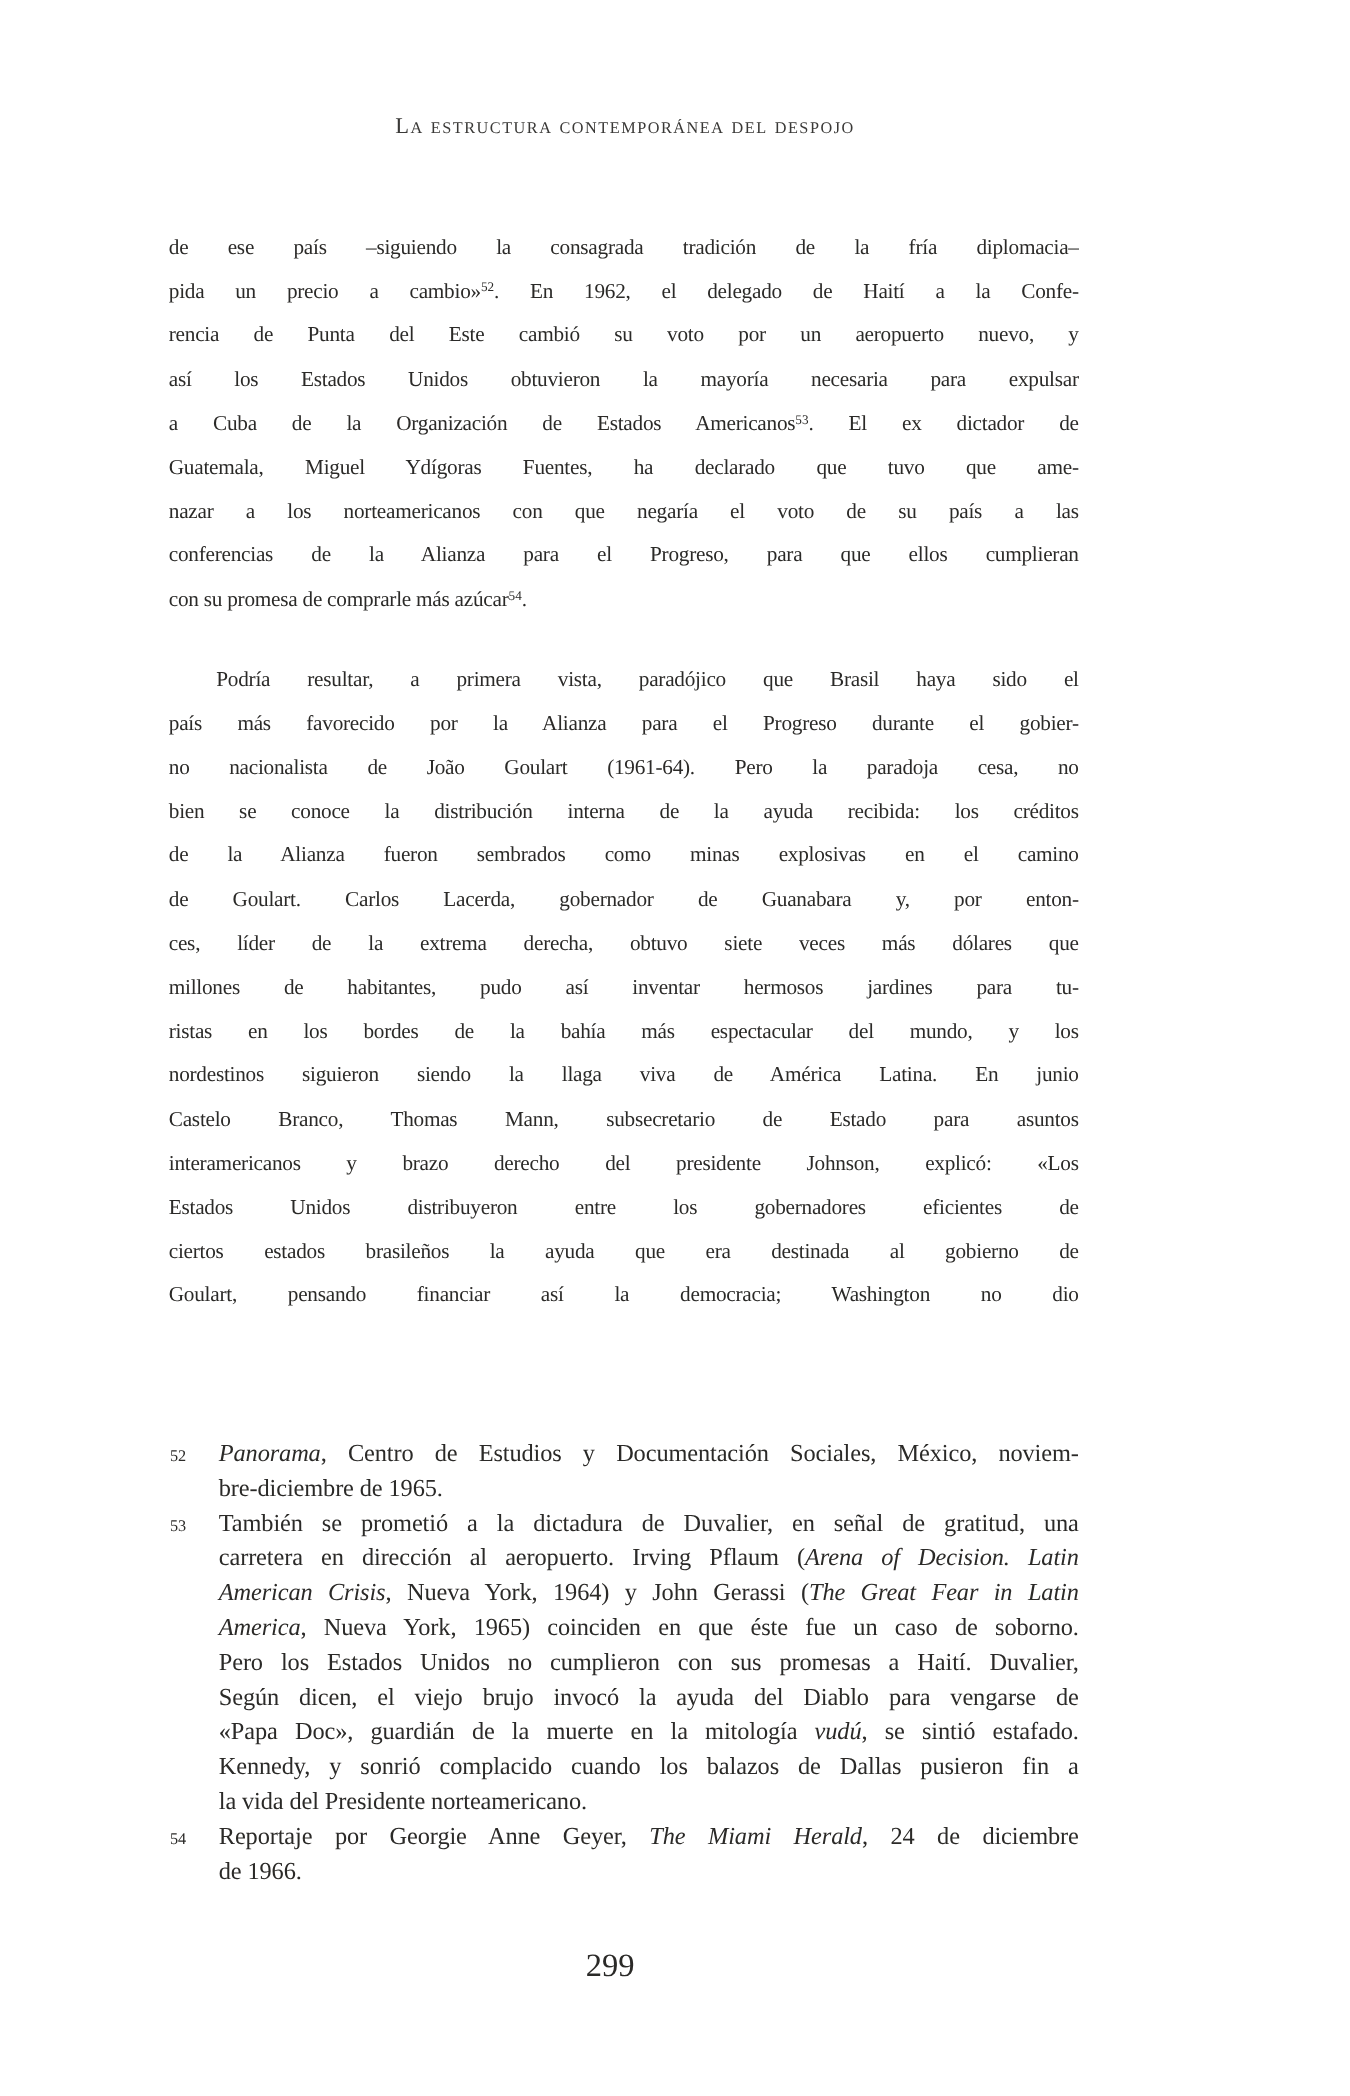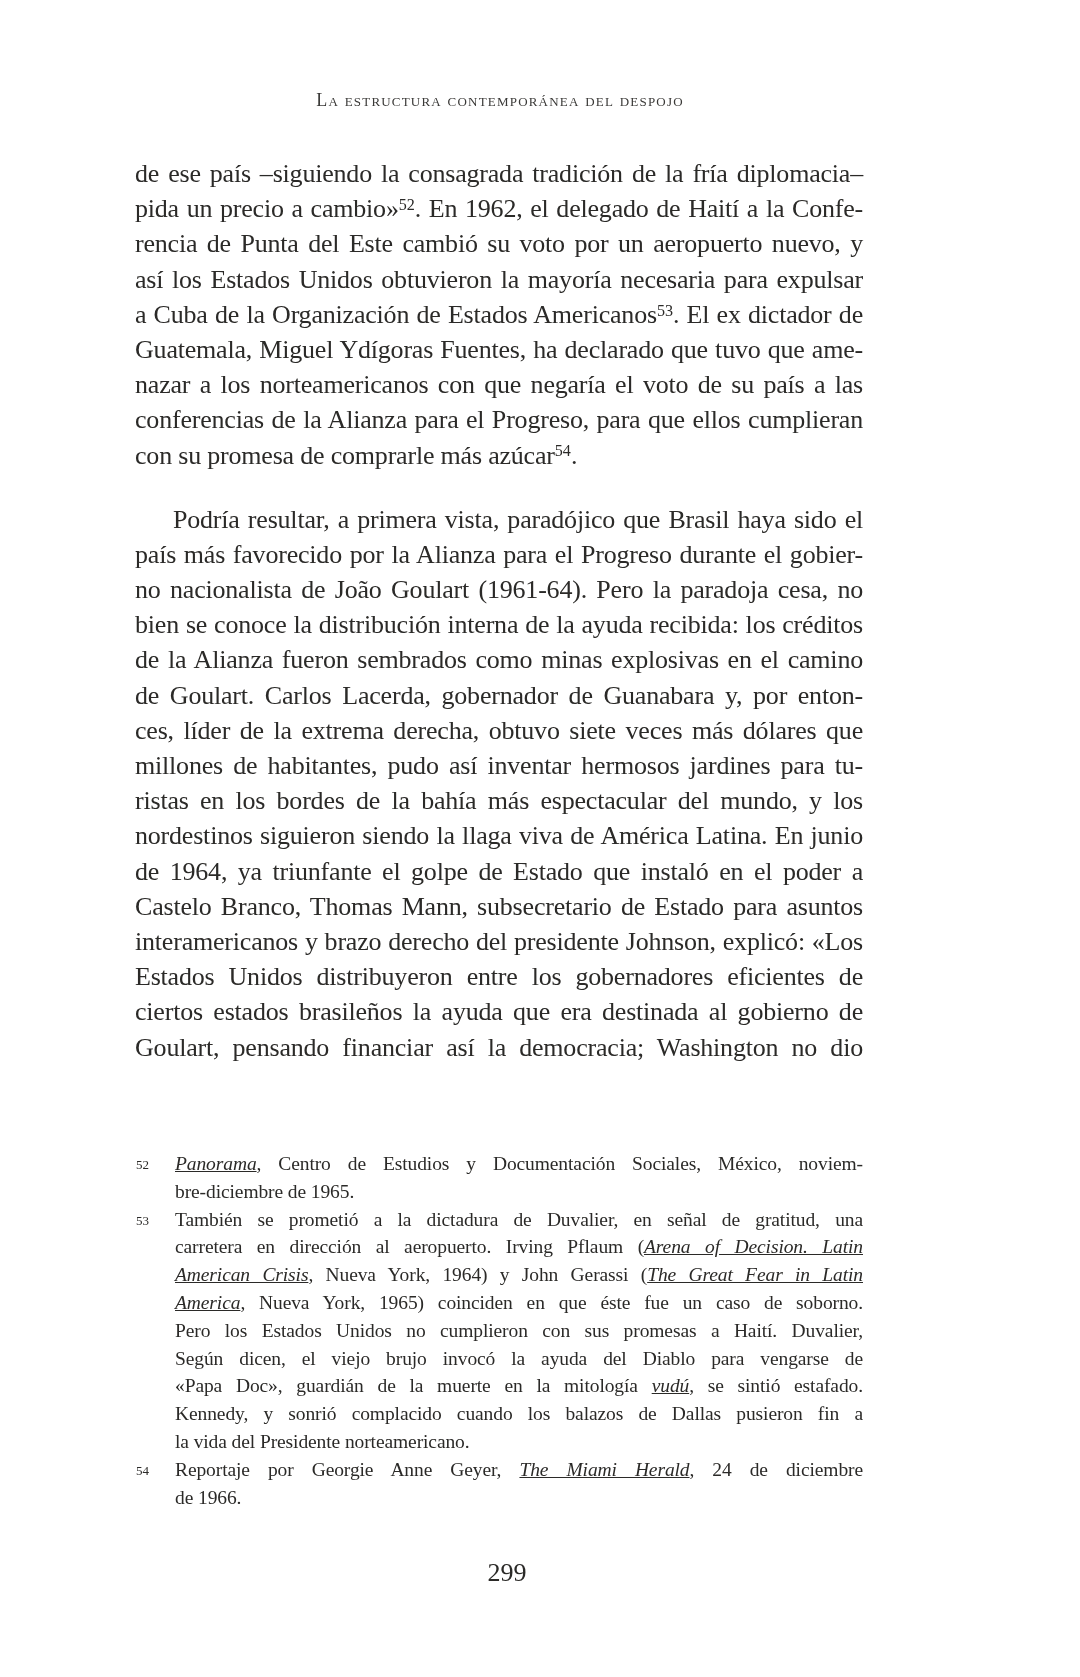--- a/index.html
+++ b/index.html
@@ -23,24 +23,24 @@
     width: 730px;
     text-align: center;
     font-size: 18px;
     font-variant: small-caps;
     letter-spacing: 1.2px;
     color: #3a3937;
     white-space: nowrap;
   }
   .body-text {
     position: absolute;
-    top: 156px;
+    top: 180px;
     left: 135px;
     width: 728px;
-    font-size: 26px;
+    font-size: 17px;
     line-height: 35.2px;
     letter-spacing: -0.2px;
     color: #2b2a28;
   }
   .tline {
     text-align: justify;
     text-align-last: justify;
     height: 35.2px;
     white-space: normal;
   }
@@ -82,26 +82,25 @@
     color: #2b2a28;
   }
   .sup {
     font-size: 0.62em;
     position: relative;
     top: -0.45em;
     letter-spacing: 0;
   }
   .it {
     font-style: italic;
-    text-decoration: underline;
   }
   .page-number {
     position: absolute;
     top: 1558px;
-    left: 142px;
+    left: 123px;
     width: 730px;
     text-align: center;
     font-size: 26px;
     color: #2b2a28;
   }
 </style>
 </head>
 <body>
 
 <div class="page">
@@ -120,21 +119,20 @@
       <div class="tline indent"><span>Podría resultar, a primera vista, paradójico que Brasil haya sido el</span></div>
       <div class="tline"><span>país más favorecido por la Alianza para el Progreso durante el gobier-</span></div>
       <div class="tline"><span>no nacionalista de João Goulart (1961-64). Pero la paradoja cesa, no</span></div>
       <div class="tline"><span>bien se conoce la distribución interna de la ayuda recibida: los créditos</span></div>
       <div class="tline"><span>de la Alianza fueron sembrados como minas explosivas en el camino</span></div>
       <div class="tline"><span>de Goulart. Carlos Lacerda, gobernador de Guanabara y, por enton-</span></div>
       <div class="tline"><span>ces, líder de la extrema derecha, obtuvo siete veces más dólares que</span></div>
       <div class="tline"><span>millones de habitantes, pudo así inventar hermosos jardines para tu-</span></div>
       <div class="tline"><span>ristas en los bordes de la bahía más espectacular del mundo, y los</span></div>
       <div class="tline"><span>nordestinos siguieron siendo la llaga viva de América Latina. En junio</span></div>
-      <div class="tline"><span>de 1964, ya triunfante el golpe de Estado que instaló en el poder a</span></div>
       <div class="tline"><span>Castelo Branco, Thomas Mann, subsecretario de Estado para asuntos</span></div>
       <div class="tline"><span>interamericanos y brazo derecho del presidente Johnson, explicó: «Los</span></div>
       <div class="tline"><span>Estados Unidos distribuyeron entre los gobernadores eficientes de</span></div>
       <div class="tline"><span>ciertos estados brasileños la ayuda que era destinada al gobierno de</span></div>
       <div class="tline"><span>Goulart, pensando financiar así la democracia; Washington no dio</span></div>
     </div>
 
   <div class="footnotes">
       <div class="footnote">
         <span class="fn-num">52</span>

